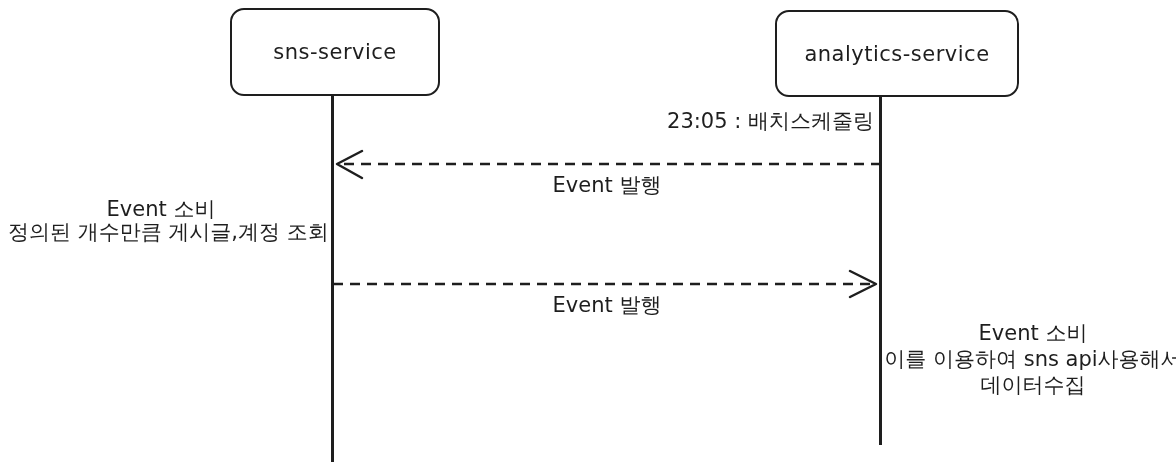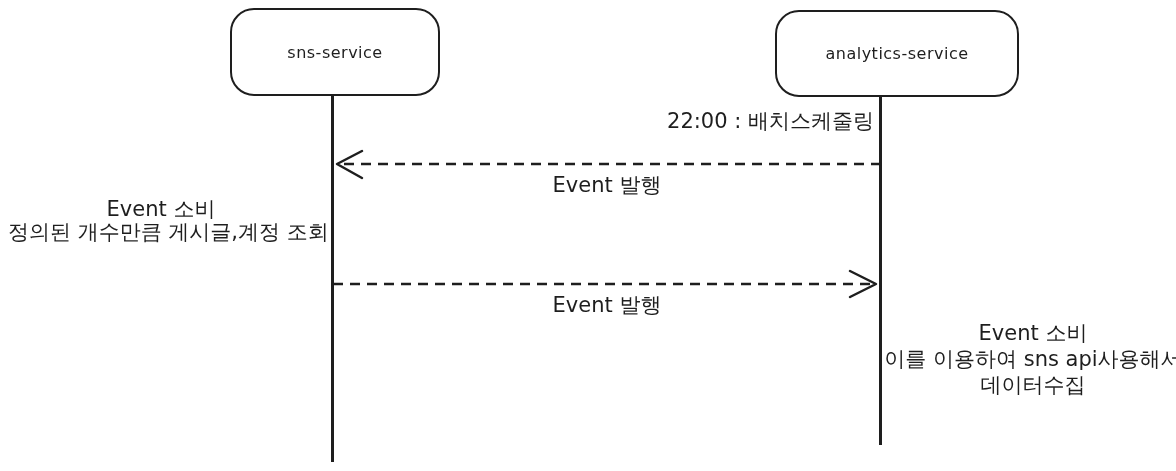--- a/index.html
+++ b/index.html
@@ -3,23 +3,23 @@
 <meta charset="utf-8">
 <style>
   :root { --stroke:#1e1e1e; --bg:#ffffff; }
   * { margin:0; padding:0; box-sizing:border-box; }
   body { background:var(--bg); font-family:"DejaVu Sans", "Liberation Sans", sans-serif; }
   .canvas {
     position:relative; width:1176px; height:471px;
     background:var(--bg); color:var(--stroke); overflow:hidden;
   }
   .actor-box {
-    position:absolute; border:2.5px solid var(--stroke); border-radius:24px;
+    position:absolute; border:2.5px solid var(--stroke); border-radius:14px;
     background:var(--bg); display:flex; align-items:center; justify-content:center;
-    font-size:16px; letter-spacing:0.5px; z-index:2;
+    font-size:21px; letter-spacing:0.5px; z-index:2;
   }
   .actor-box.sns { left:230px; top:8px; width:210px; height:88px; }
   .actor-box.analytics { left:775px; top:10px; width:244px; height:87px; }
   .lifeline { position:absolute; width:2.5px; background:var(--stroke); z-index:1; }
   .lifeline.sns { left:331px; top:96px; height:366px; }
   .lifeline.analytics { left:879px; top:97px; height:348px; }
   svg.arrows { position:absolute; left:0; top:0; width:1176px; height:471px; z-index:1; }
   .dash { stroke:var(--stroke); stroke-width:2.5; stroke-dasharray:10 7; stroke-linecap:butt; }
   .head { stroke:var(--stroke); stroke-width:2.5; fill:none; stroke-linecap:round; stroke-linejoin:round; }
   .txt { position:absolute; font-size:21px; line-height:23px; text-align:center; white-space:nowrap; z-index:3; }
@@ -49,21 +49,21 @@
     <g>
       <line class="dash" x1="881" y1="164" x2="340" y2="164"></line>
       <polyline class="head" points="362,151 337,164 362,178"></polyline>
     </g>
     <g>
       <line class="dash" x1="333" y1="284" x2="872" y2="284"></line>
       <polyline class="head" points="850,271 876,284 850,297"></polyline>
     </g>
   </svg>
 
-  <div class="txt schedule-note">22:00 : 배치스케줄링</div>
+  <div class="txt schedule-note">23:05 : 배치스케줄링</div>
 
   <div class="txt msg1">
     <div>Event 발행</div>
   </div>
 
   <div class="txt msg2">
     <div>Event 발행</div>
   </div>
 
   <div class="txt note-left">

